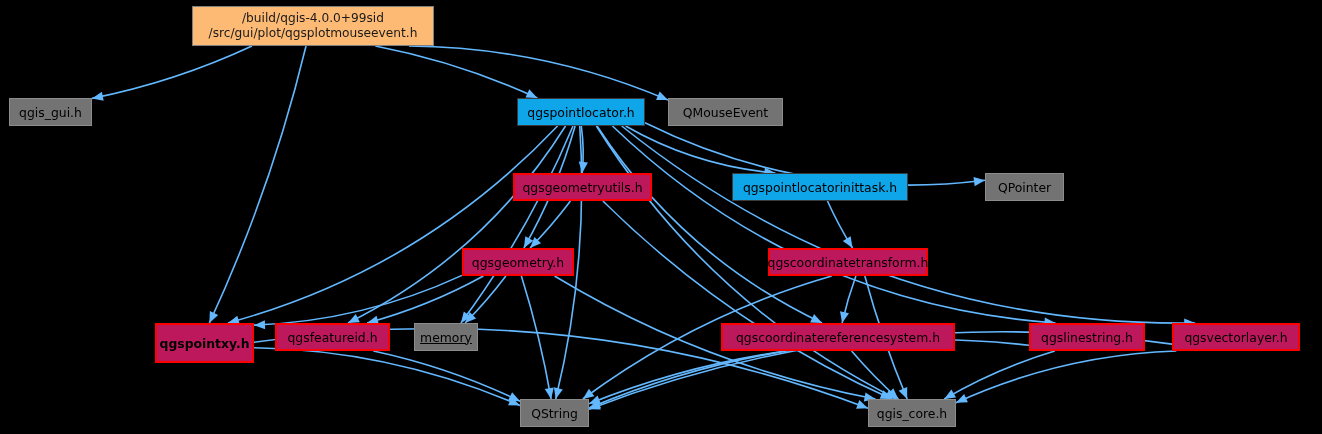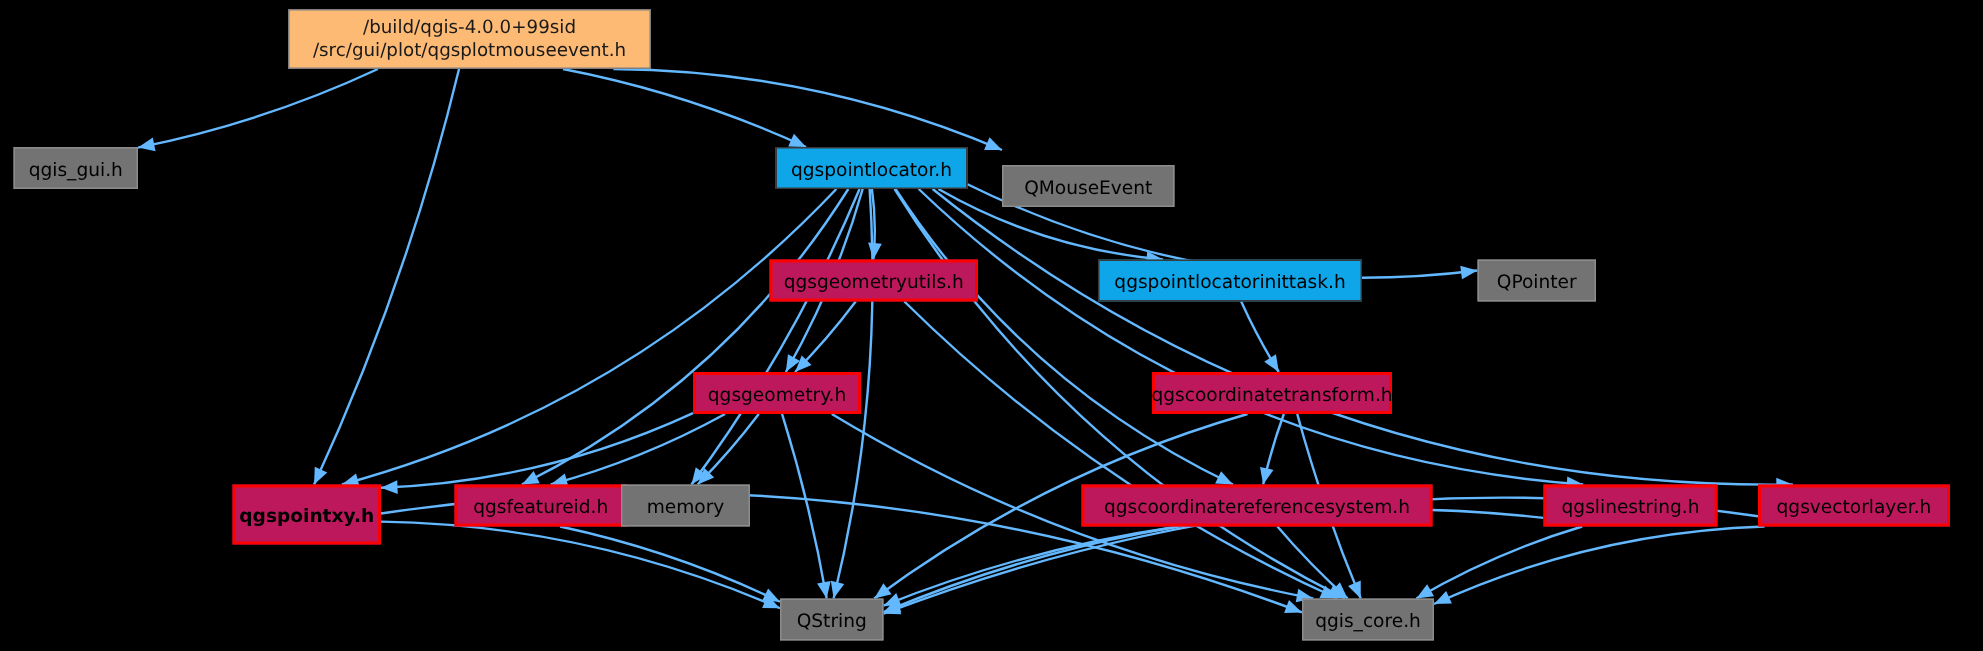--- a/index.html
+++ b/index.html
@@ -95,29 +95,29 @@
       <polygon points="589,409.15260454878944 597.6298751238438,400.92549962987295 600.9174855807465,409.51803228815623" class="arrow"></polygon>
       <path d="M 1176.3157894736842 351 Q 1060.9899935022743 354.8079272254711 956 402.679012345679" class="edge"></path>
       <polygon points="956,402.679012345679 964.100302524264,393.93000674416044 967.9170903974127,402.3009165114071" class="arrow"></polygon>
     </svg>
 
   <div id="nodes-layer">
       <div class="nodebox n-root" style="left: 192px; top: 6px; width: 242px; height: 40px;">/build/qgis-4.0.0+99sid
 /src/gui/plot/qgsplotmouseevent.h</div>
       <div class="nodebox n-gray" style="left: 9px; top: 98px; width: 83px; height: 28px;">qgis_gui.h</div>
       <div class="nodebox n-white" style="left: 517px; top: 98px; width: 128px; height: 28px;">qgspointlocator.h</div>
-      <div class="nodebox n-gray" style="left: 668px; top: 110px; width: 115px; height: 28px;">QMouseEvent</div>
+      <div class="nodebox n-gray" style="left: 668px; top: 98px; width: 115px; height: 28px;">QMouseEvent</div>
       <div class="nodebox n-red" style="left: 513px; top: 173px; width: 139px; height: 28px;">qgsgeometryutils.h</div>
       <div class="nodebox n-white" style="left: 732px; top: 173px; width: 176px; height: 28px;">qgspointlocatorinittask.h</div>
       <div class="nodebox n-gray" style="left: 985px; top: 173px; width: 79px; height: 28px;">QPointer</div>
       <div class="nodebox n-red" style="left: 462px; top: 248px; width: 112px; height: 28px;">qgsgeometry.h</div>
       <div class="nodebox n-red" style="left: 768px; top: 248px; width: 160px; height: 28px; text-align: center;">qgscoordinatetransform.h</div>
       <div class="nodebox n-red" style="left: 155px; top: 323px; width: 99px; height: 40px; font-weight: bold;">qgspointxy.h</div>
-      <div class="nodebox n-red" style="left: 275px; top: 323px; width: 115px; height: 28px; margin-left: 28px;">qgsfeatureid.h</div>
-      <div class="nodebox n-gray" style="left: 414px; top: 323px; width: 86px; height: 28px;">memory</div>
+      <div class="nodebox n-red" style="left: 275px; top: 323px; width: 115px; height: 28px;">qgsfeatureid.h</div>
+      <div class="nodebox n-gray" style="left: 414px; top: 323px; width: 64px; height: 28px; text-decoration: underline;">memory</div>
       <div class="nodebox n-red" style="left: 721px; top: 323px; width: 234px; height: 28px;">qgscoordinatereferencesystem.h</div>
       <div class="nodebox n-red" style="left: 1029px; top: 323px; width: 116px; height: 28px;">qgslinestring.h</div>
       <div class="nodebox n-red" style="left: 1172px; top: 323px; width: 128px; height: 28px;">qgsvectorlayer.h</div>
       <div class="nodebox n-gray" style="left: 520px; top: 399px; width: 69px; height: 28px;">QString</div>
       <div class="nodebox n-gray" style="left: 868px; top: 399px; width: 88px; height: 28px;">qgis_core.h</div>
     </div>
 
 </div>
 
 </body></html>

